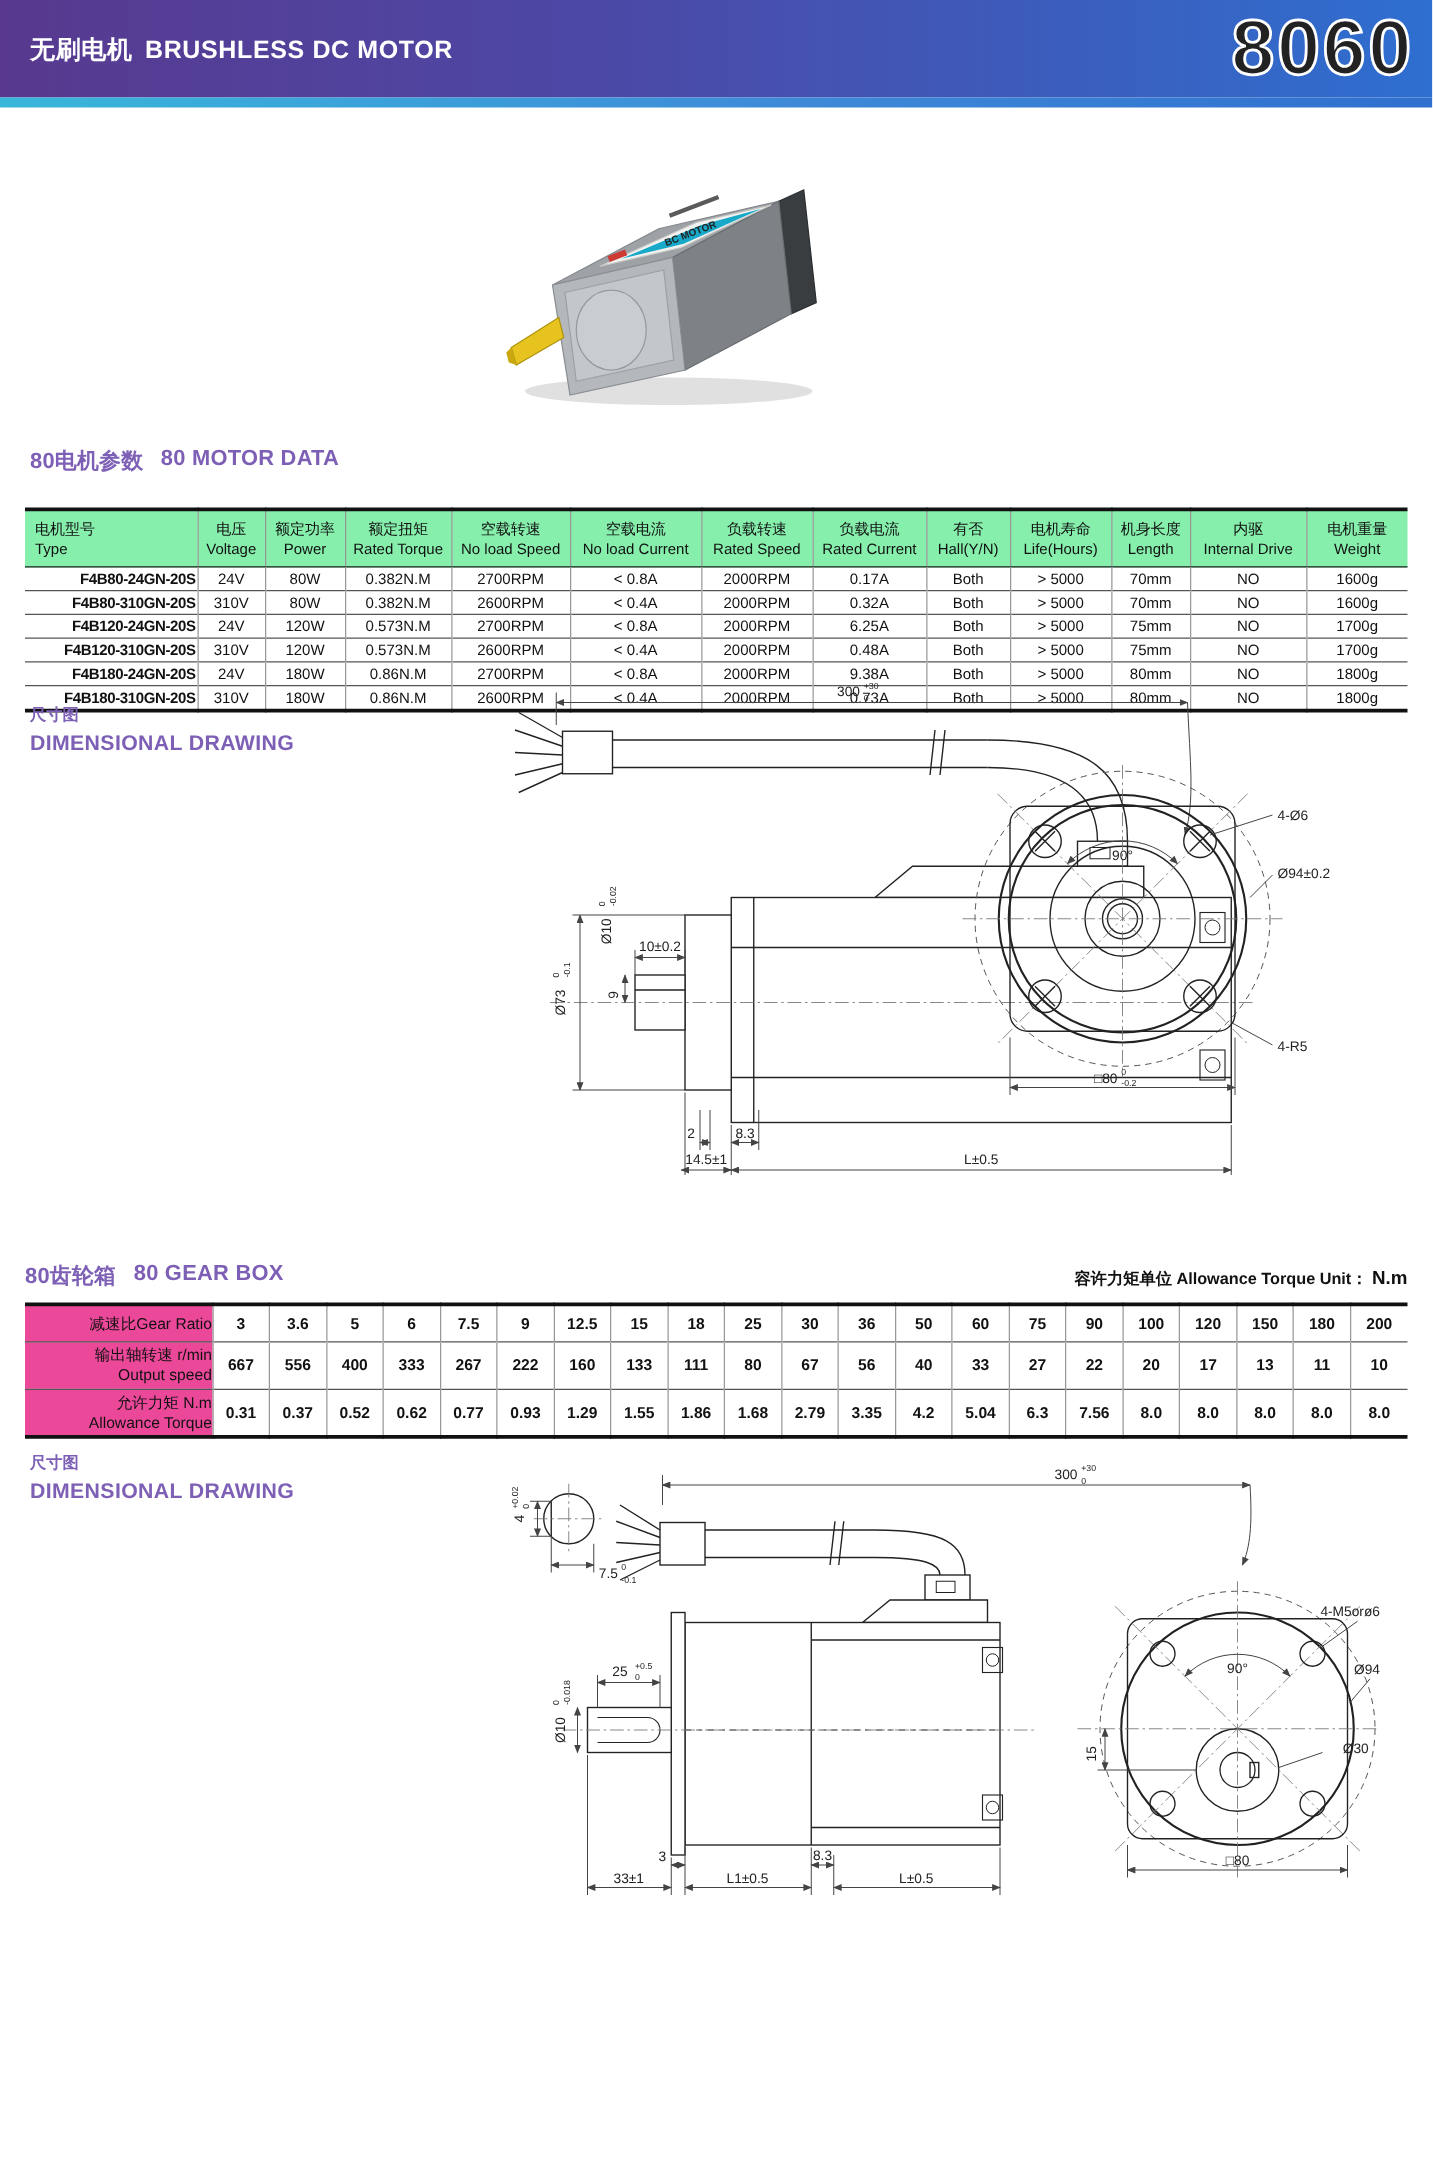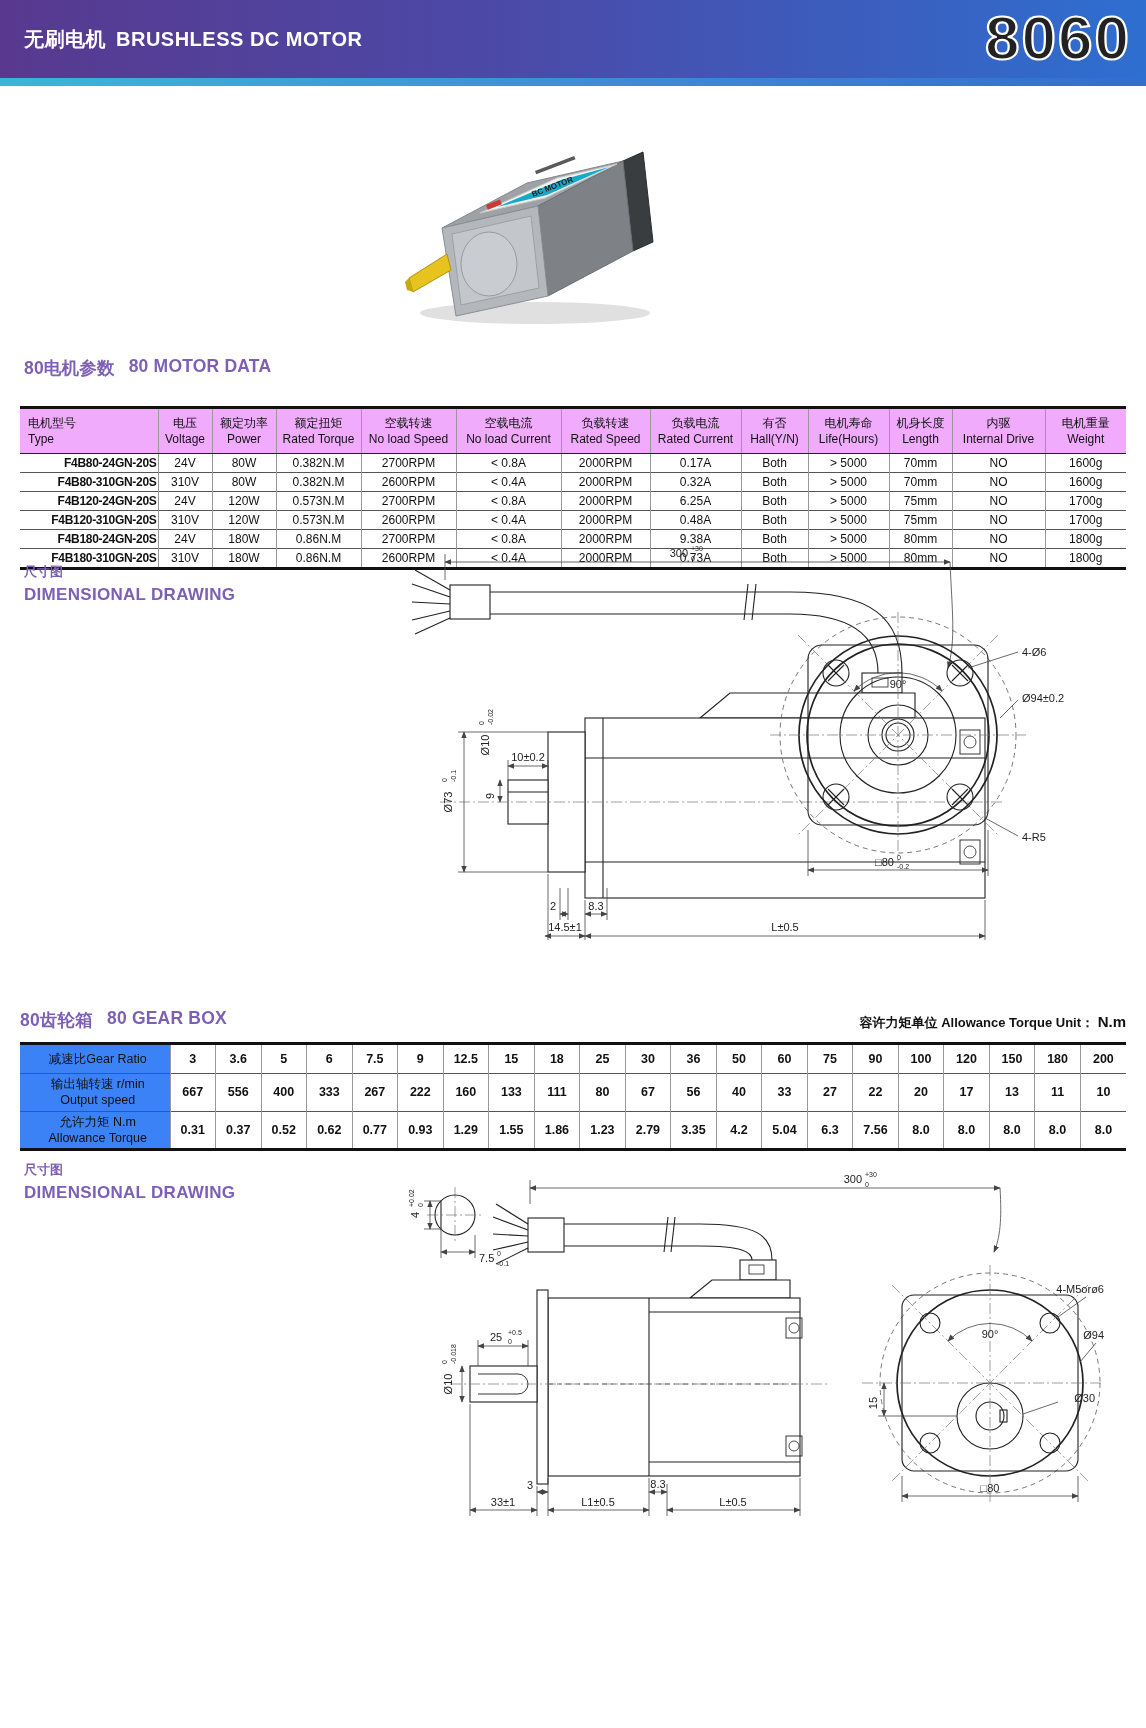--- a/index.html
+++ b/index.html
@@ -17,33 +17,33 @@
              background:linear-gradient(90deg,#38b7da 0%,#3e8ad8 55%,#2f6fce 100%);}
   
   .sec-heading{position:absolute;font-weight:bold;color:#7d60b5;font-size:17.5px;letter-spacing:.2px;display:flex;gap:14px;}
   .dim-heading{position:absolute;color:#7d60b5;font-weight:bold;line-height:1.55;}
   .dim-heading .cn{font-size:13px;display:block;}
   .dim-heading .en{font-size:17px;display:block;letter-spacing:.3px;}
   
   table{border-collapse:collapse;table-layout:fixed;background:#fff;}
   .motor-table{position:absolute;left:20px;top:406px;width:1106px;
                border-top:3px solid #111;border-bottom:3px solid #111;font-size:12px;}
-  .motor-table th{background:#f0abfc;font-weight:normal;height:40px;line-height:1.35;
+  .motor-table th{background:#86efac;font-weight:normal;height:40px;line-height:1.35;
                   border-left:1px solid #999;border-bottom:1.5px solid #222;padding:2px 1px;}
   .motor-table th:first-child{border-left:none;text-align:left;padding-left:8px;}
   .motor-table td{height:18px;text-align:center;border-left:1px solid #999;border-top:1px solid #555;padding:0 1px;}
   .motor-table td:first-child{border-left:none;text-align:right;padding-left:8px;font-weight:bold;letter-spacing:-.3px;}
   .gear-head-row{position:absolute;left:20px;top:1008px;width:1106px;display:flex;justify-content:space-between;align-items:flex-end;}
   .gear-unit{font-size:13px;font-weight:bold;color:#111;}
   .gear-unit .nm{font-size:15px;}
   .gear-table{position:absolute;left:20px;top:1042px;width:1106px;
               border-top:3px solid #111;border-bottom:3px solid #111;font-size:12.5px;}
   .gear-table td{border-left:1px solid #999;border-top:1px solid #555;text-align:center;font-weight:bold;padding:2px 0;}
   .gear-table tr:first-child td{border-top:none;}
-  .gear-table td.glabel{background:#3b82f6;text-align:center;padding-left:6px;font-weight:normal;border-left:none;line-height:1.3;}
+  .gear-table td.glabel{background:#ec4899;text-align:right;padding-left:6px;font-weight:normal;border-left:none;line-height:1.3;}
   .gear-table tr:nth-child(1) td{height:24px;}
   .gear-table tr:nth-child(2) td,.gear-table tr:nth-child(3) td{height:32px;}
   
   .dim-block{position:absolute;left:0;width:1146px;}
   .dim-block svg{position:absolute;left:0;top:0;}
   svg text{font-family:"Liberation Sans","DejaVu Sans",sans-serif;fill:#222;}
   .dimtxt{font-size:11px;}
   .toltxt{font-size:7px;}
   .obj{stroke:#222;stroke-width:1.1;fill:none;}
   .objb{stroke:#222;stroke-width:1.7;fill:none;}
@@ -498,21 +498,21 @@
           </td>
           <td>0.31</td>
           <td>0.37</td>
           <td>0.52</td>
           <td>0.62</td>
           <td>0.77</td>
           <td>0.93</td>
           <td>1.29</td>
           <td>1.55</td>
           <td>1.86</td>
-          <td>1.23</td>
+          <td>1.68</td>
           <td>2.79</td>
           <td>3.35</td>
           <td>4.2</td>
           <td>5.04</td>
           <td>6.3</td>
           <td>7.56</td>
           <td>8.0</td>
           <td>8.0</td>
           <td>8.0</td>
           <td>8.0</td>

